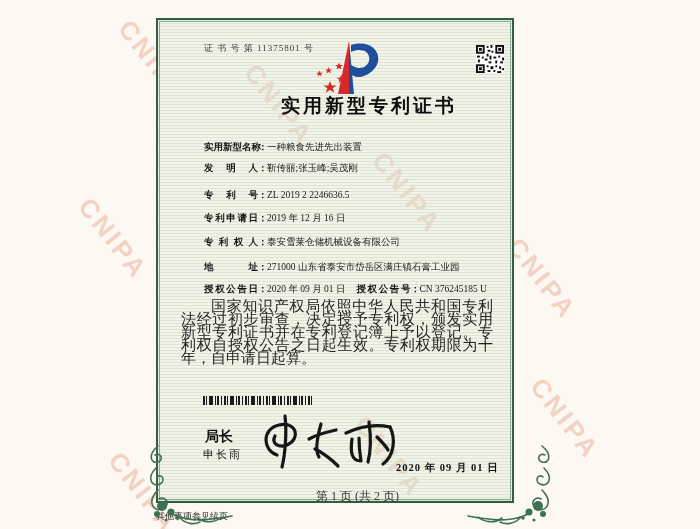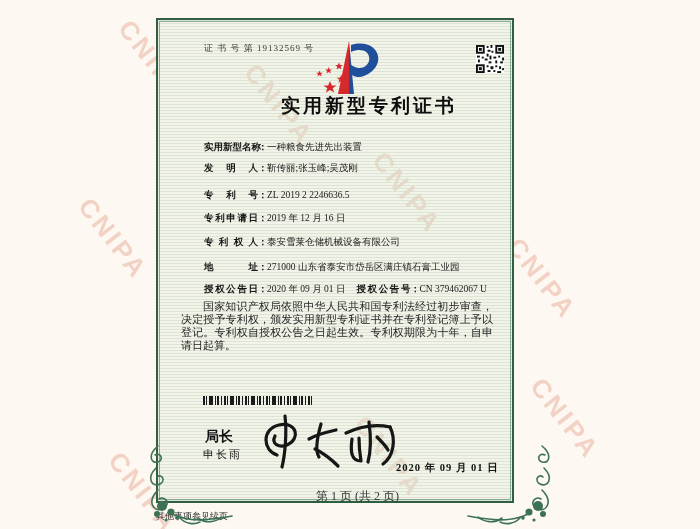--- a/index.html
+++ b/index.html
@@ -52,21 +52,21 @@
   .frow.r4{top:95px;} .frow.r5{top:120px;} .frow.r6{top:142px;}
   .flabel{
     display:inline-block; width:54px; font-weight:bold; vertical-align:top;
     text-align:justify; text-align-last:justify; color:#151515;
   }
   .colon{ display:inline-block; width:9px; font-weight:bold; }
   .fval{ color:#1a1a1a; }
   .pair2{ margin-left:11px; }
   .paras{
     position:absolute; left:181px; top:300px; width:312px; z-index:4;
-    font-size:11px; line-height:13px; text-align:justify; color:#242424;
+    font-size:15px; line-height:13px; text-align:justify; color:#242424;
   }
   .paras p{ margin:0; text-indent:2em; }
   .barcode{
     position:absolute; left:203px; top:396px; width:110px; height:9px; z-index:4;
     background-image:
       repeating-linear-gradient(90deg,#1b1b1b 0 1px, rgba(0,0,0,0) 1px 3px),
       repeating-linear-gradient(90deg,#1b1b1b 0 2px, rgba(0,0,0,0) 2px 7px);
   }
   .director-label{
     position:absolute; left:205px; top:428px; z-index:4;
@@ -141,21 +141,21 @@
       <g fill="#3c7253">
         <circle cx="16" cy="62" r="5"></circle>
         <circle cx="25" cy="68" r="3.5"></circle>
         <circle cx="11" cy="70" r="3"></circle>
         <circle cx="31" cy="74" r="1.8"></circle>
         <circle cx="20" cy="76" r="1.6"></circle>
       </g>
     </g>
   </svg>
 
-  <div class="cert-no">证 书 号 第 19132569 号</div>
+  <div class="cert-no">证 书 号 第 11375801 号</div>
 
   <svg class="logo" width="78" height="58" viewBox="0 0 78 58">
     <path d="M48,6 C72,-1 84,20 68,33 C59,40 51,39 47,34 L47,25 C55,32 64,29 66,22 C68,13 59,8 48,13 Z" fill="#1f4e9b"></path>
     <polygon points="46,2 35,55 46,55" fill="#d5292c"></polygon>
     <polygon points="46,2 46,55 51,55" fill="#1f4e9b"></polygon>
     <g fill="#d5292c">
       <polygon points="36,22 37.2,25 40.4,25 37.8,26.9 38.8,30 36,28.1 33.2,30 34.2,26.9 31.6,25 34.8,25" transform="scale(0.9) translate(4,4)"></polygon>
       <polygon points="26,29 27.2,32 30.4,32 27.8,33.9 28.8,37 26,35.1 23.2,37 24.2,33.9 21.6,32 24.8,32" transform="scale(0.8) translate(6,6)"></polygon>
       <polygon points="16,34 17.2,37 20.4,37 17.8,38.9 18.8,42 16,40.1 13.2,42 14.2,38.9 11.6,37 14.8,37" transform="scale(0.75) translate(6,8)"></polygon>
       <polygon points="38,36 39.5,39.6 43.4,39.6 40.2,41.9 41.4,45.6 38,43.3 34.6,45.6 35.8,41.9 32.6,39.6 36.5,39.6" transform="scale(0.85) translate(7,6)"></polygon>
@@ -217,21 +217,21 @@
     <div class="frow r3">
       <span class="flabel">专利申请日</span><span class="colon">：</span><span class="fval">2019 年 12 月 16 日</span>
     </div>
     <div class="frow r4">
       <span class="flabel">专利权人</span><span class="colon">：</span><span class="fval">泰安雪莱仓储机械设备有限公司</span>
     </div>
     <div class="frow r5">
       <span class="flabel">地址</span><span class="colon">：</span><span class="fval">271000 山东省泰安市岱岳区满庄镇石膏工业园</span>
     </div>
     <div class="frow r6">
-      <span class="flabel">授权公告日</span><span class="colon">：</span><span class="fval">2020 年 09 月 01 日</span><span class="pair2"><span class="flabel">授权公告号</span><span class="colon">：</span><span class="fval">CN 379462067 U</span></span>
+      <span class="flabel">授权公告日</span><span class="colon">：</span><span class="fval">2020 年 09 月 01 日</span><span class="pair2"><span class="flabel">授权公告号</span><span class="colon">：</span><span class="fval">CN 376245185 U</span></span>
     </div>
   </div>
 
   <div class="paras">
     <p>国家知识产权局依照中华人民共和国专利法经过初步审查，决定授予专利权，颁发实用新型专利证书并在专利登记簿上予以登记。专利权自授权公告之日起生效。专利权期限为十年，自申请日起算。</p>
   </div>
 
   <div class="barcode"></div>
 
   <div class="director-label">局长</div>

